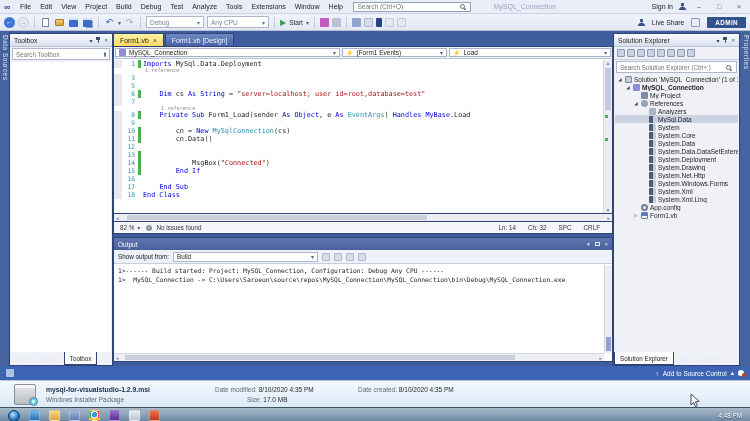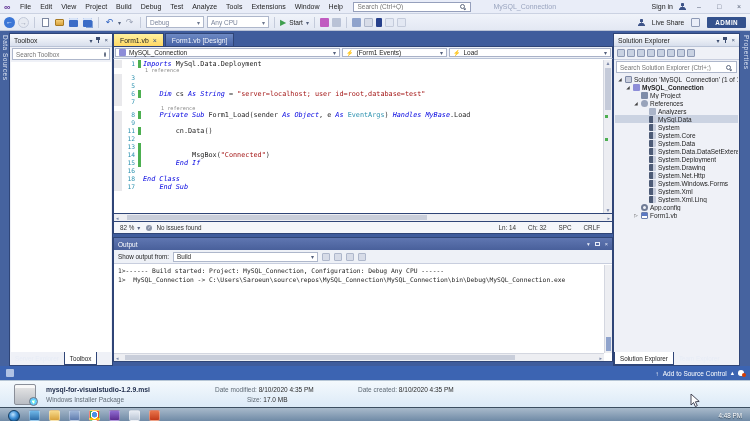--- a/index.html
+++ b/index.html
@@ -88,21 +88,21 @@
 
   #code-wrap{position:absolute;left:0;top:28px;width:500px;height:155px;background:#FFF;
     border:1px solid #2F4577;border-top:0;overflow:hidden;}
   #code-rows{position:absolute;left:0;top:1px;right:9px;bottom:0;font-family:"DejaVu Sans Mono",monospace;}
   .crow{display:flex;height:8px;line-height:8px;font-size:6.8px;white-space:pre;}
   .crow .marg{width:8px;background:#E9E9EC;flex:none;}
   .crow .lnum{width:16px;flex:none;text-align:right;padding-right:3px;color:#2B91AF;font-size:6.3px;}
   .crow .chg{width:5px;flex:none;}
   .crow .chg.on{background:linear-gradient(#4CAF50,#4CAF50) 0 0/3px 100% no-repeat;}
   .lensrow{height:5.5px;line-height:5.5px;font-size:5.2px;color:#8A8A8A;font-family:"DejaVu Sans Mono",monospace;}
-  .c-kw{color:#0000E0;font-style:italic;} .c-ty{color:#2B91AF;} .c-str{color:#A31515;} .c-pl{color:#1E1E1E;}
+  .c-kw{color:#0000E0;} .c-ty{color:#2B91AF;} .c-str{color:#A31515;} .c-pl{color:#1E1E1E;}
   #vscroll{position:absolute;right:0;top:1px;width:9px;bottom:0;background:#ECEDF2;border-left:1px solid #D4D7E0;
     font-size:5px;color:#7A87A8;text-align:center;}
   #vscroll .thumb{position:absolute;left:1px;right:1px;top:8px;height:42px;background:#C4CAD9;}
   #vscroll .mark{position:absolute;left:1px;width:3px;height:3px;background:#4CAF50;}
   #hscroll{position:absolute;left:0;top:183px;width:500px;height:8px;background:#EDEEF2;border:1px solid #2F4577;border-top:0;
     display:flex;align-items:center;font-size:5px;color:#7A87A8;}
   #hscroll .thumb{height:5px;background:#C9CEDA;width:300px;margin-left:8px;}
   #ed-status{position:absolute;left:0;top:191px;width:500px;height:12px;background:#F4F6FA;border:1px solid #2F4577;border-top:0;
     display:flex;align-items:center;font-size:6.3px;color:#333;padding:0 4px;gap:4px;}
   .zoombox{display:flex;align-items:center;gap:3px;padding:0 2px;}
@@ -329,28 +329,29 @@
         <div id="code-rows">
             <div class="crow"><span class="marg"></span><span class="lnum">1</span><span class="chg on"></span><span class="codetext"><span class="c-kw">Imports</span><span class="c-pl"> MySql.Data.Deployment</span></span></div>
             <div class="lensrow" style="padding-left: 31px;">1 reference</div>
             <div class="crow"><span class="marg"></span><span class="lnum">3</span><span class="chg"></span><span class="codetext"></span></div>
             <div class="crow"><span class="marg"></span><span class="lnum">5</span><span class="chg"></span><span class="codetext"></span></div>
             <div class="crow"><span class="marg"></span><span class="lnum">6</span><span class="chg on"></span><span class="codetext"><span class="c-pl">    </span><span class="c-kw">Dim</span><span class="c-pl"> cs </span><span class="c-kw">As</span><span class="c-pl"> </span><span class="c-kw">String</span><span class="c-pl"> = </span><span class="c-str">"server=localhost; user id=root,database=test"</span></span></div>
             <div class="crow"><span class="marg"></span><span class="lnum">7</span><span class="chg"></span><span class="codetext"></span></div>
             <div class="lensrow" style="padding-left: 47px;">1 reference</div>
             <div class="crow"><span class="marg"></span><span class="lnum">8</span><span class="chg on"></span><span class="codetext"><span class="c-pl">    </span><span class="c-kw">Private Sub</span><span class="c-pl"> Form1_Load(sender </span><span class="c-kw">As</span><span class="c-pl"> </span><span class="c-kw">Object</span><span class="c-pl">, e </span><span class="c-kw">As</span><span class="c-pl"> </span><span class="c-ty">EventArgs</span><span class="c-pl">) </span><span class="c-kw">Handles</span><span class="c-pl"> </span><span class="c-kw">MyBase</span><span class="c-pl">.Load</span></span></div>
             <div class="crow"><span class="marg"></span><span class="lnum">9</span><span class="chg"></span><span class="codetext"></span></div>
+            <div class="crow"><span class="marg"></span><span class="lnum">10</span><span class="chg on"></span><span class="codetext"><span class="c-pl">        cn = </span><span class="c-kw">New</span><span class="c-pl"> </span><span class="c-ty">MySqlConnection</span><span class="c-pl">(cs)</span></span></div>
             <div class="crow"><span class="marg"></span><span class="lnum">11</span><span class="chg on"></span><span class="codetext"><span class="c-pl">        cn.Data()</span></span></div>
             <div class="crow"><span class="marg"></span><span class="lnum">12</span><span class="chg"></span><span class="codetext"></span></div>
             <div class="crow"><span class="marg"></span><span class="lnum">13</span><span class="chg on"></span></div>
             <div class="crow"><span class="marg"></span><span class="lnum">14</span><span class="chg on"></span><span class="codetext"><span class="c-pl">            MsgBox(</span><span class="c-str">"Connected"</span><span class="c-pl">)</span></span></div>
             <div class="crow"><span class="marg"></span><span class="lnum">15</span><span class="chg on"></span><span class="codetext"><span class="c-pl">        </span><span class="c-kw">End If</span></span></div>
             <div class="crow"><span class="marg"></span><span class="lnum">16</span><span class="chg"></span><span class="codetext"></span></div>
+            <div class="crow"><span class="marg"></span><span class="lnum">17</span><span class="chg"></span><span class="codetext"><span class="c-pl">    </span><span class="c-kw">End Sub</span></span></div>
             <div class="crow"><span class="marg"></span><span class="lnum">18</span><span class="chg"></span><span class="codetext"><span class="c-kw">End Class</span></span></div>
-            <div class="crow"><span class="marg"></span><span class="lnum">17</span><span class="chg"></span><span class="codetext"><span class="c-pl">    </span><span class="c-kw">End Sub</span></span></div>
           </div>
         <div id="vscroll">
           <span>▲</span>
           <div class="thumb"></div>
           <div class="mark" style="top:55px"></div>
           <div class="mark" style="top:78px"></div>
           <div style="position:absolute;bottom:0;left:0;right:0"><span>▼</span></div>
         </div>
       </div>
 

